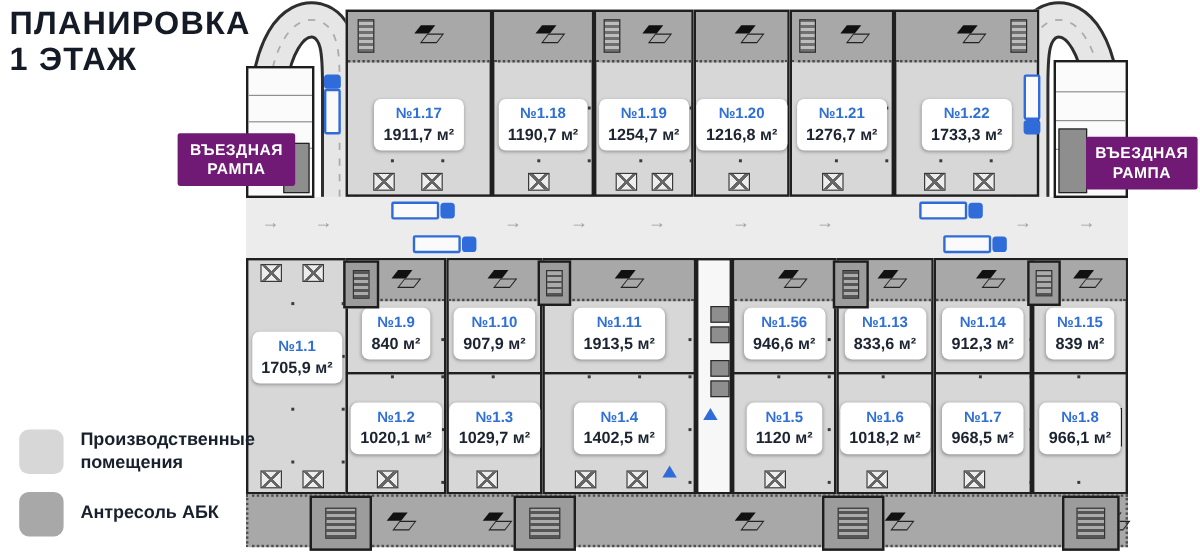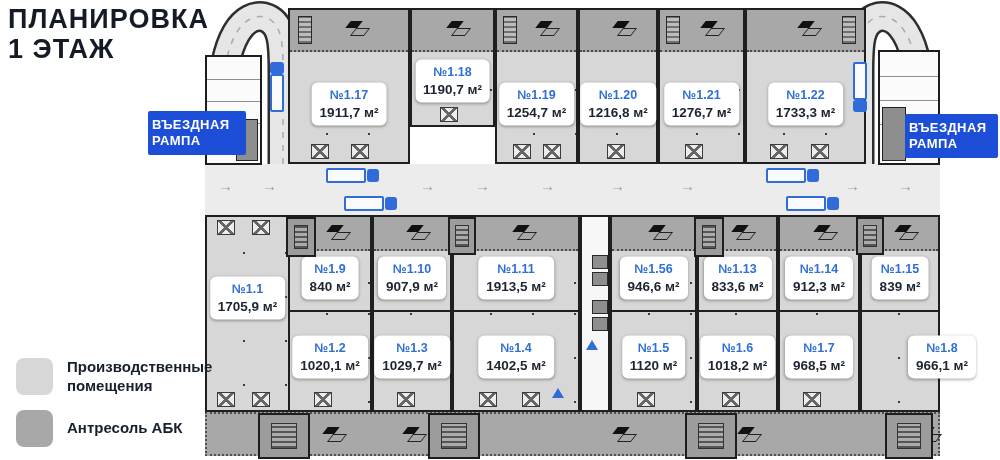--- a/index.html
+++ b/index.html
@@ -4,22 +4,22 @@
 <style>
   html,body{margin:0;padding:0;background:#ffffff;}
   .canvas{
     position:relative;width:1000px;height:460px;overflow:hidden;
     background:#ffffff;font-family:"Liberation Sans", sans-serif;
   }
   
   .title{position:absolute;left:8px;top:4px;color:#141b26;font-weight:900;
          font-size:27px;line-height:1.12;letter-spacing:1px;}
   
-  .badge{position:absolute;background:#1d4ed8;color:#fff;font-weight:bold;
-         font-size:13px;line-height:1.25;letter-spacing:.4px;
+  .badge{position:absolute;background:#701a75;color:#fff;font-weight:bold;
+         font-size:13px;line-height:1.25;letter-spacing:.4px;text-align:center;
          display:flex;align-items:center;justify-content:center;border-radius:2px;
          padding:2px 4px;box-sizing:border-box;z-index:30;}
   .badge.entry{left:148px;top:111px;width:98px;height:44px;}
   .badge.exit{left:905px;top:114px;width:93px;height:44px;}
   
   .roadway{position:absolute;left:205px;top:164px;width:735px;height:51px;
            background:#ececec;z-index:2;}
   .arrow{position:absolute;color:#9d9d9d;font-size:15px;font-weight:bold;z-index:3;}
   
   .truck{position:absolute;display:flex;align-items:center;z-index:6;}
@@ -154,21 +154,21 @@
       <span class="stairs" style="left:8px;top:6px;"></span>
       <span class="desk" style="left:55px;top:10px;"></span>
     </div>
     <div class="card" style="top:62%;">
       <div class="num">№1.17</div>
       <div class="area">1911,7 м²</div>
     </div>
     <span class="dock" style="left:18%;"></span>
     <span class="dock" style="left:52%;"></span>
   </div>
-  <div class="unit" style="left:410px;top:8px;width:85px;height:119px;text-decoration:underline;">
+  <div class="unit" style="left:410px;top:8px;width:85px;height:156px;text-decoration:underline;">
     <div class="mezz" style="height:40px;">
       <span class="desk" style="left:34px;top:10px;"></span>
     </div>
     <div class="card" style="top:62%;">
       <div class="num">№1.18</div>
       <div class="area">1190,7 м²</div>
     </div>
     <span class="dock" style="left:35%;"></span>
   </div>
   <div class="unit" style="left:495px;top:8px;width:83px;height:156px;">
@@ -339,21 +339,21 @@
     <span class="dock" style="left:30%;"></span>
   </div>
   <div class="unit" style="left:778px;top:310px;width:82px;height:102px;background-position:16px 24px;">
     <div class="card" style="top:46%;">
       <div class="num">№1.7</div>
       <div class="area">968,5 м²</div>
     </div>
     <span class="dock" style="left:30%;"></span>
   </div>
   <div class="unit" style="left:860px;top:310px;width:80px;height:102px;background-position:16px 24px;">
-    <div class="card" style="top:46%;margin-left:42px;">
+    <div class="card" style="top:46%;">
       <div class="num">№1.8</div>
       <div class="area">966,1 м²</div>
     </div>
     <span class="core" style="right:3px;top:28px;width:20px;height:30px;border-width:1.5px;"></span>
   </div>
 
   <span class="core" style="left:286px;top:217px;width:26px;height:36px;"></span>
   <span class="core" style="left:448px;top:217px;width:24px;height:34px;"></span>
   <span class="core" style="left:694px;top:217px;width:26px;height:36px;"></span>
   <span class="core" style="left:856px;top:217px;width:24px;height:34px;"></span>

